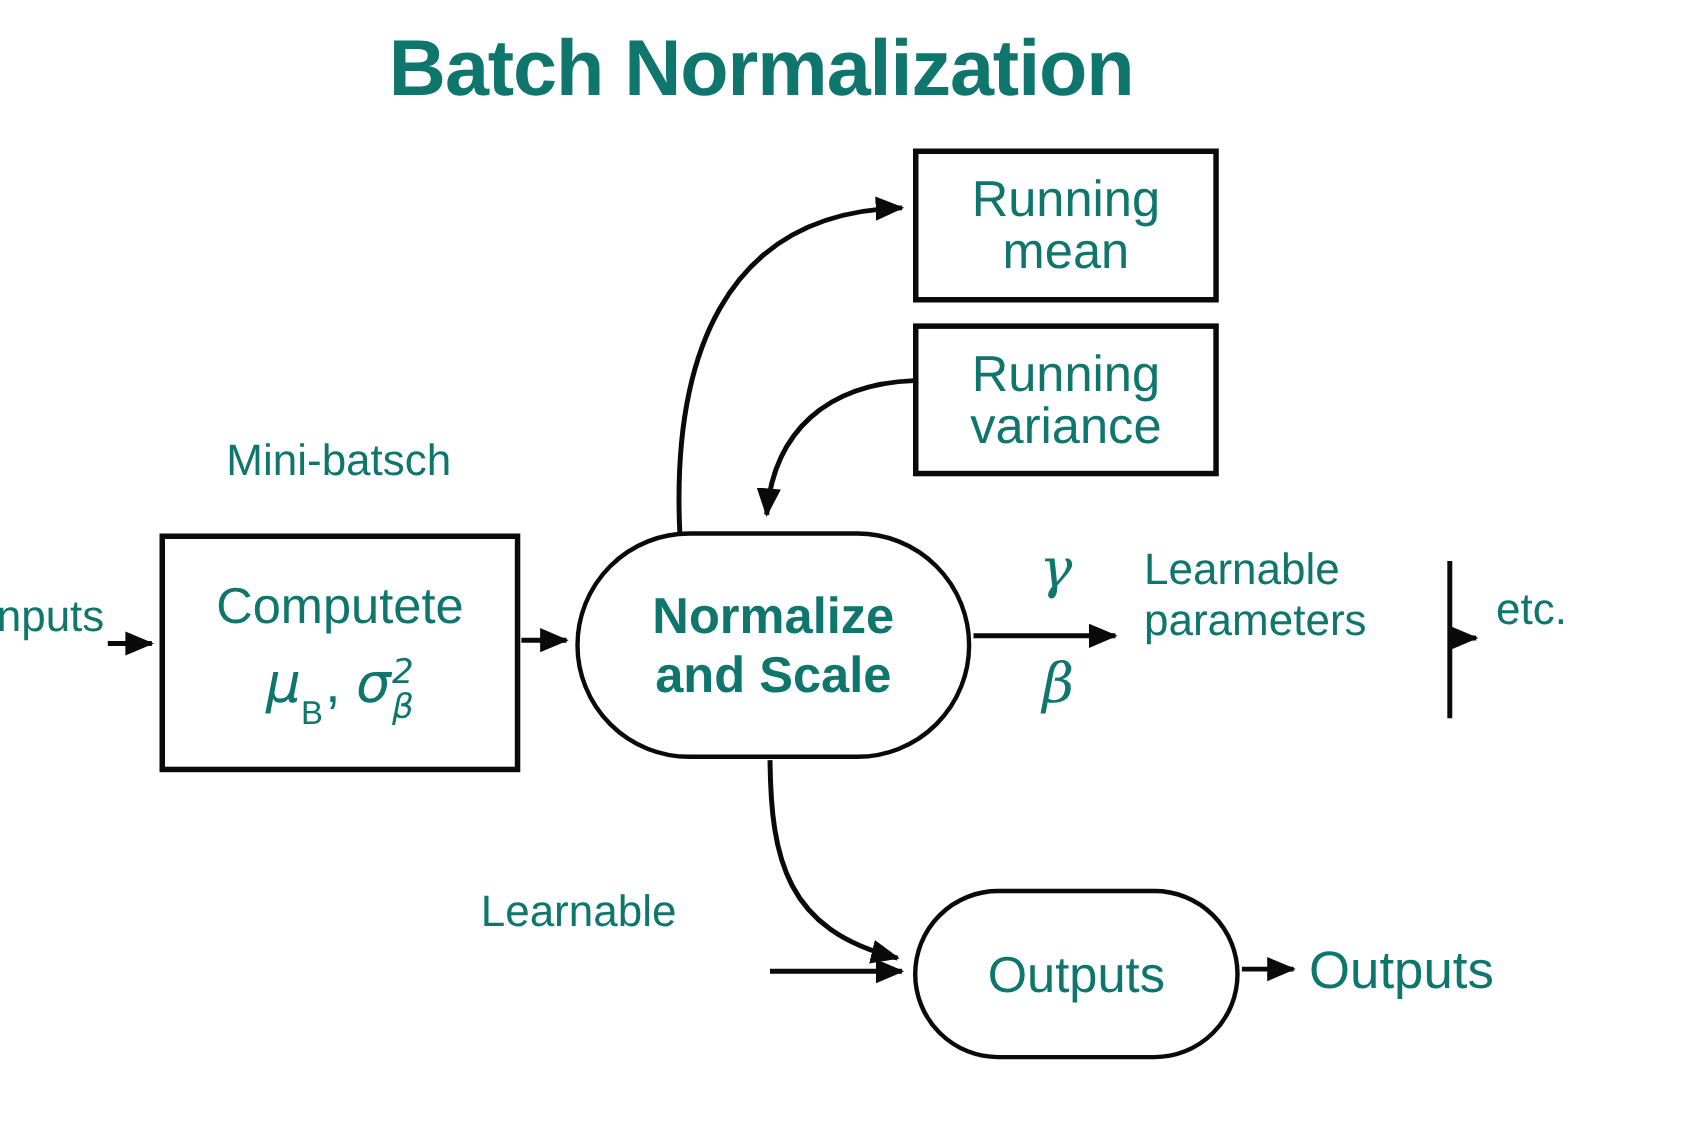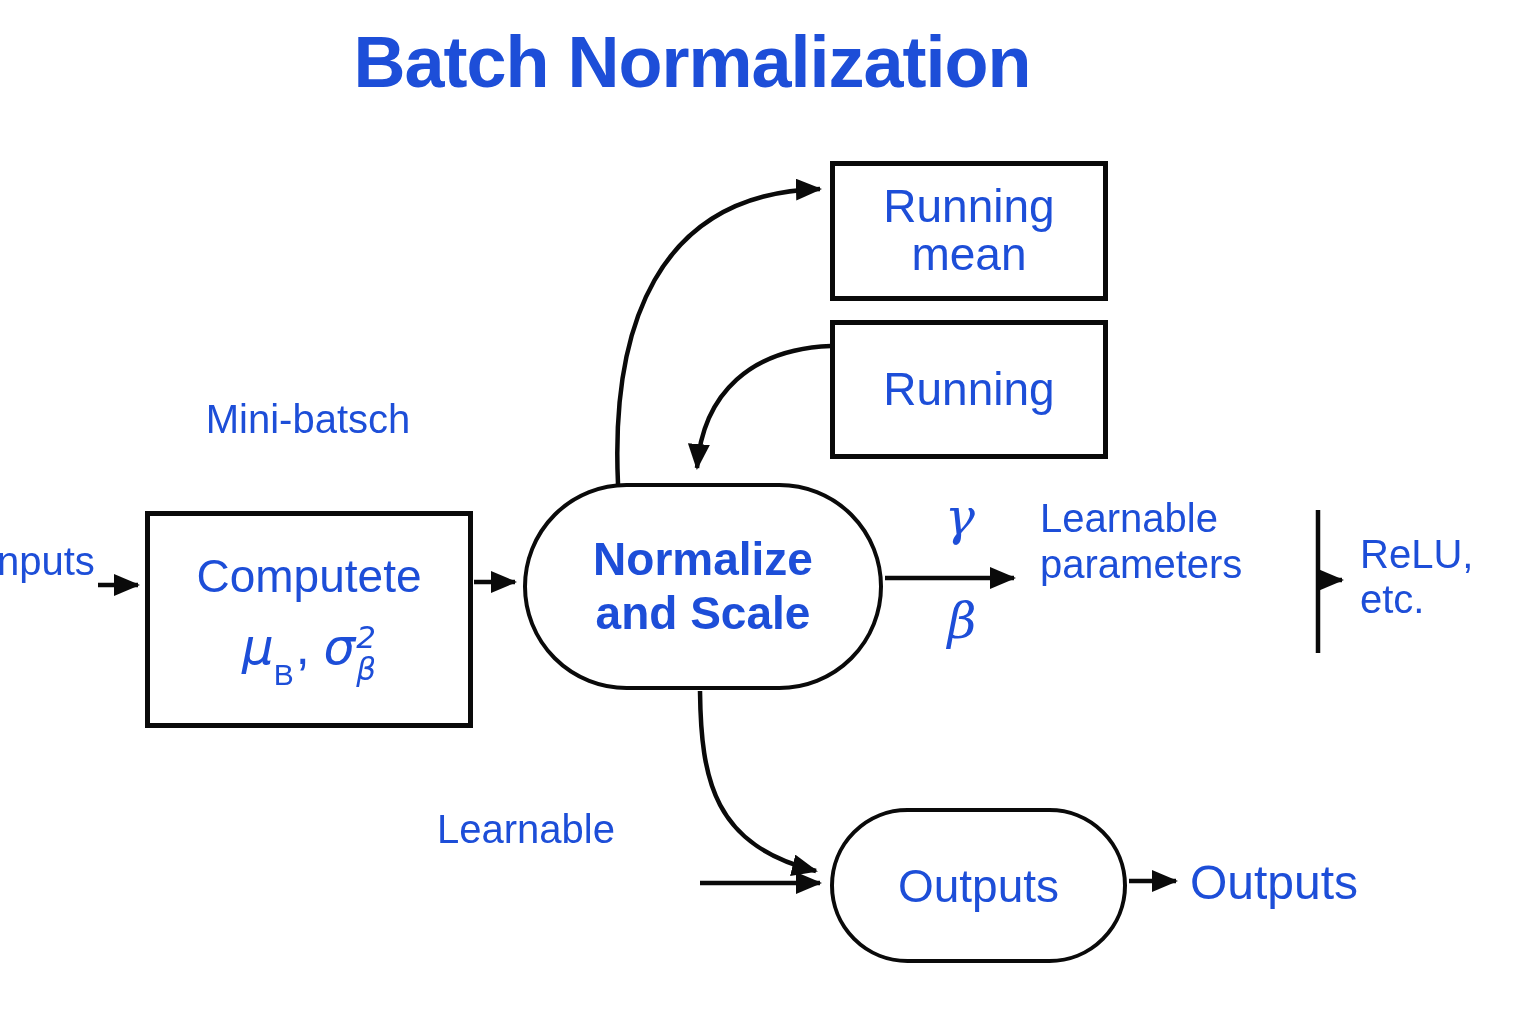--- a/index.html
+++ b/index.html
@@ -1,29 +1,29 @@
 <!DOCTYPE html>
 <html><head>
 <meta charset="utf-8">
 <style>
   html,body{margin:0;padding:0;background:#ffffff;}
   .canvas{
     position:relative;width:1536px;height:1017px;background:#ffffff;
-    font-family:"Liberation Sans",sans-serif;color:#1d4ed8;overflow:hidden;
+    font-family:"Liberation Sans",sans-serif;color:#0f766e;overflow:hidden;
   }
   .abs{position:absolute;}
   .title{
     left:0;top:26px;width:1384px;text-align:center;
     font-size:72px;font-weight:bold;letter-spacing:-1px;line-height:1.0;
   }
   .edges{position:absolute;left:0;top:0;width:1536px;height:1024px;}
   .rectbox{
     box-sizing:border-box;border:5px solid #0a0a0a;background:#ffffff;
     display:flex;flex-direction:column;align-items:center;justify-content:center;
-    text-align:center;font-size:46px;line-height:1.04;margin-top:26px;
+    text-align:center;font-size:46px;line-height:1.04;
   }
   .box-running-mean{left:830px;top:135px;width:278px;height:140px;}
   .box-running-variance{left:830px;top:294px;width:278px;height:139px;}
   .box-compute{left:145px;top:485px;width:328px;height:217px;}
   .stadium{
     box-sizing:border-box;border:4px solid #0a0a0a;background:#ffffff;
     display:flex;flex-direction:column;align-items:center;justify-content:center;
     text-align:left;
   }
   .box-normalize{
@@ -87,20 +87,21 @@
 
   <div class="abs title">Batch Normalization</div>
 
   <div class="abs rectbox box-running-mean">
     <div>Running</div>
     <div>mean</div>
   </div>
 
   <div class="abs rectbox box-running-variance">
     <div>Running</div>
+    <div>variance</div>
   </div>
 
   <div class="abs label lbl-minibatch">Mini-batsch</div>
 
   <div class="abs rectbox box-compute">
     <div class="mline1">Computete</div>
     <div class="mathline">
       <span class="it">μ</span>
         <span class="msub">B</span>
         <span class="mcomma">,</span>
@@ -121,21 +122,20 @@
 
   <div class="abs label lbl-gamma">γ</div>
   <div class="abs label lbl-beta">β</div>
 
   <div class="abs label lbl-learnparams">
     <div>Learnable</div>
     <div>parameters</div>
   </div>
 
   <div class="abs label lbl-relu">
-    <div>ReLU,</div>
     <div>etc.</div>
   </div>
 
   <div class="abs label lbl-learnpararn">
     <div>Learnable</div>
   </div>
 
   <div class="abs stadium box-outputs">
     <div>Outputs</div>
   </div>

